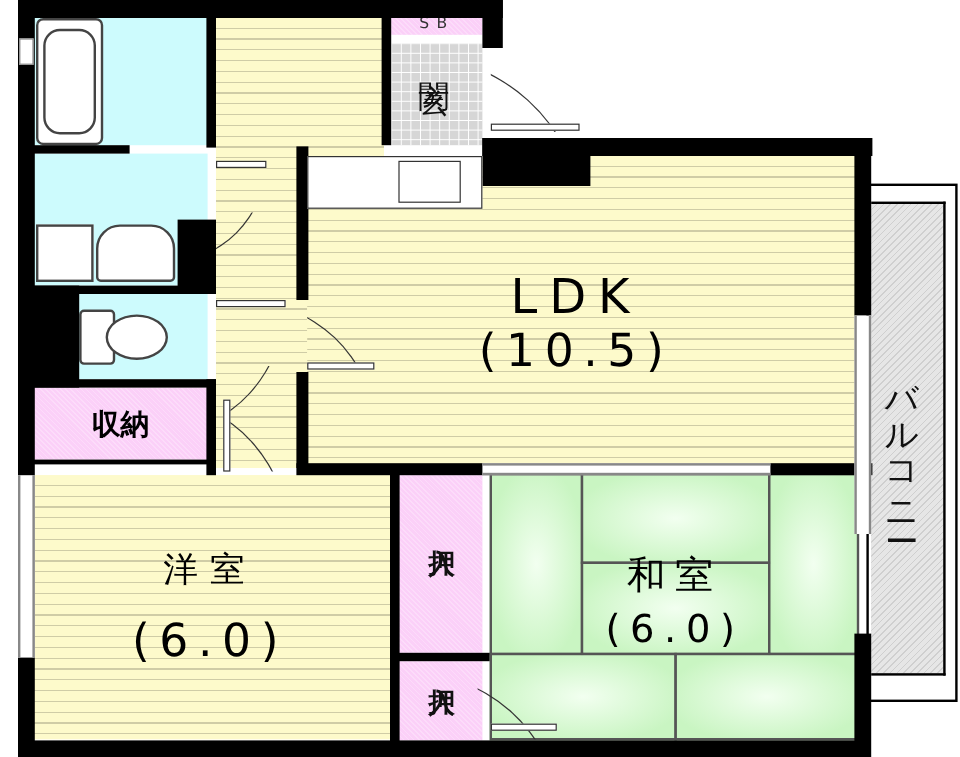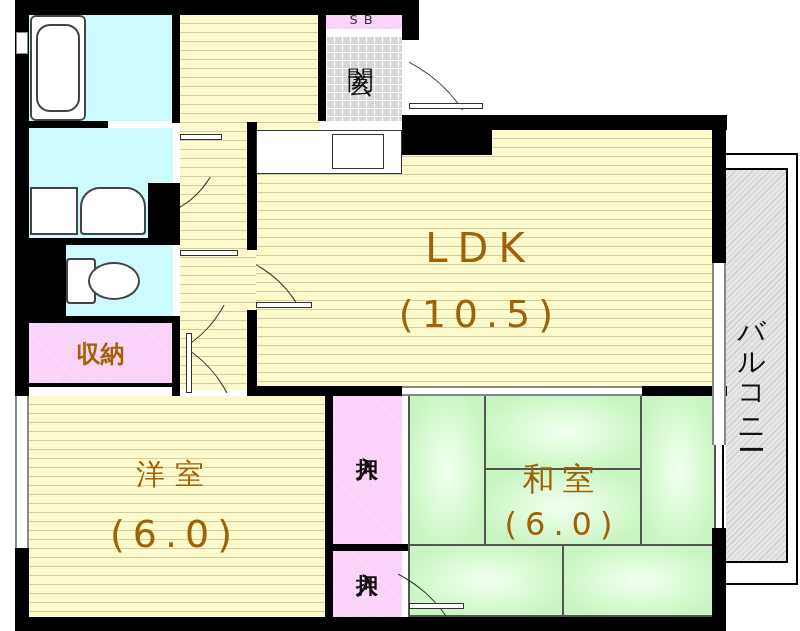--- a/index.html
+++ b/index.html
@@ -6,21 +6,21 @@
   body { width:800px; height:631px; position:relative; overflow:hidden; font-family:"DejaVu Sans", sans-serif; }
   .abs { position:absolute; box-sizing:border-box; }
   .wall { position:absolute; background:#000; }
   .floor { position:absolute; background-color:#fdfacb;
     background-image: repeating-linear-gradient(to bottom, #fdfacb 0px, #fdfacb 8px, #cfcca6 8px, #cfcca6 9px); }
   .wet { position:absolute; background:#cdfbfd; }
   .storage { position:absolute; background:#fbd0f8;
     background-image: repeating-linear-gradient(45deg, rgba(255,255,255,0.25) 0 1px, transparent 1px 3px); }
   .tatami { position:absolute; border:2px solid #555; box-sizing:border-box;
     background: radial-gradient(ellipse at center, #f2fff0 0%, #c9f5c2 80%); }
-  .label { position:absolute; color:#a16207; text-align:center; white-space:nowrap; }
+  .label { position:absolute; color:#000000; text-align:center; white-space:nowrap; }
   .vlabel { position:absolute; color:#111; font-weight:bold; writing-mode:vertical-rl; text-orientation:upright; }
   .door-arc { position:absolute; border:1.5px solid #333; box-sizing:border-box; }
   .fixture { position:absolute; background:#fff; border:2px solid #444; box-sizing:border-box; }
 </style>
 </head>
 <body>
 
 <div class="abs" style="left:722px;top:153px;width:76px;height:432px;border:2px solid #000;background:#fff;"></div>
 <div class="abs" style="left:726px;top:168px;width:62px;height:395px;border:2px solid #000;border-left:none;background:#e6e6e6;background-image:repeating-linear-gradient(135deg,#e6e6e6 0 3px,#cfcfcf 3px 4px);"></div>
 <div class="label" style="left:740px;top:300px;width:30px;font-size:28px;writing-mode:vertical-rl;text-orientation:upright;letter-spacing:2px;color:#111;">バルコニー</div>
@@ -119,19 +119,19 @@
 <div class="door-arc" style="left:200px;top:250px;width:112px;height:106px;border-radius:0 100% 0 0;clip-path:inset(0 0 50% 50%);"></div>
 <div class="abs" style="left:256px;top:302px;width:56px;height:6px;border:1px solid #333;background:#fff;"></div>
 
 <div class="door-arc" style="left:134px;top:333px;width:108px;height:120px;border-radius:0 100% 0 0;clip-path:inset(0 0 50% 50%);"></div>
 <div class="abs" style="left:186px;top:333px;width:6px;height:60px;border:1px solid #333;background:#fff;"></div>
 
 <div class="fixture" style="left:256px;top:130px;width:146px;height:44px;border:1px solid #333;"></div>
 <div class="fixture" style="left:332px;top:134px;width:52px;height:35px;border:1.5px solid #333;"></div>
 
 <div class="label" style="left:380px;top:225px;width:200px;font-size:40px;letter-spacing:10px;">LDK</div>
-<div class="label" style="left:380px;top:292px;width:200px;font-size:38px;letter-spacing:8px;">(10.5)</div>
+<div class="label" style="left:380px;top:270px;width:200px;font-size:38px;letter-spacing:8px;">(10.5)</div>
 
 <div class="label" style="left:100px;top:455px;width:150px;font-size:29px;letter-spacing:10px;">洋室</div>
 <div class="label" style="left:100px;top:512px;width:150px;font-size:38px;letter-spacing:8px;">(6.0)</div>
 
 <div class="label" style="left:490px;top:458px;width:145px;font-size:32px;letter-spacing:8px;">和室</div>
 <div class="label" style="left:490px;top:505px;width:145px;font-size:32px;letter-spacing:8px;">(6.0)</div>
 
 </body></html>

